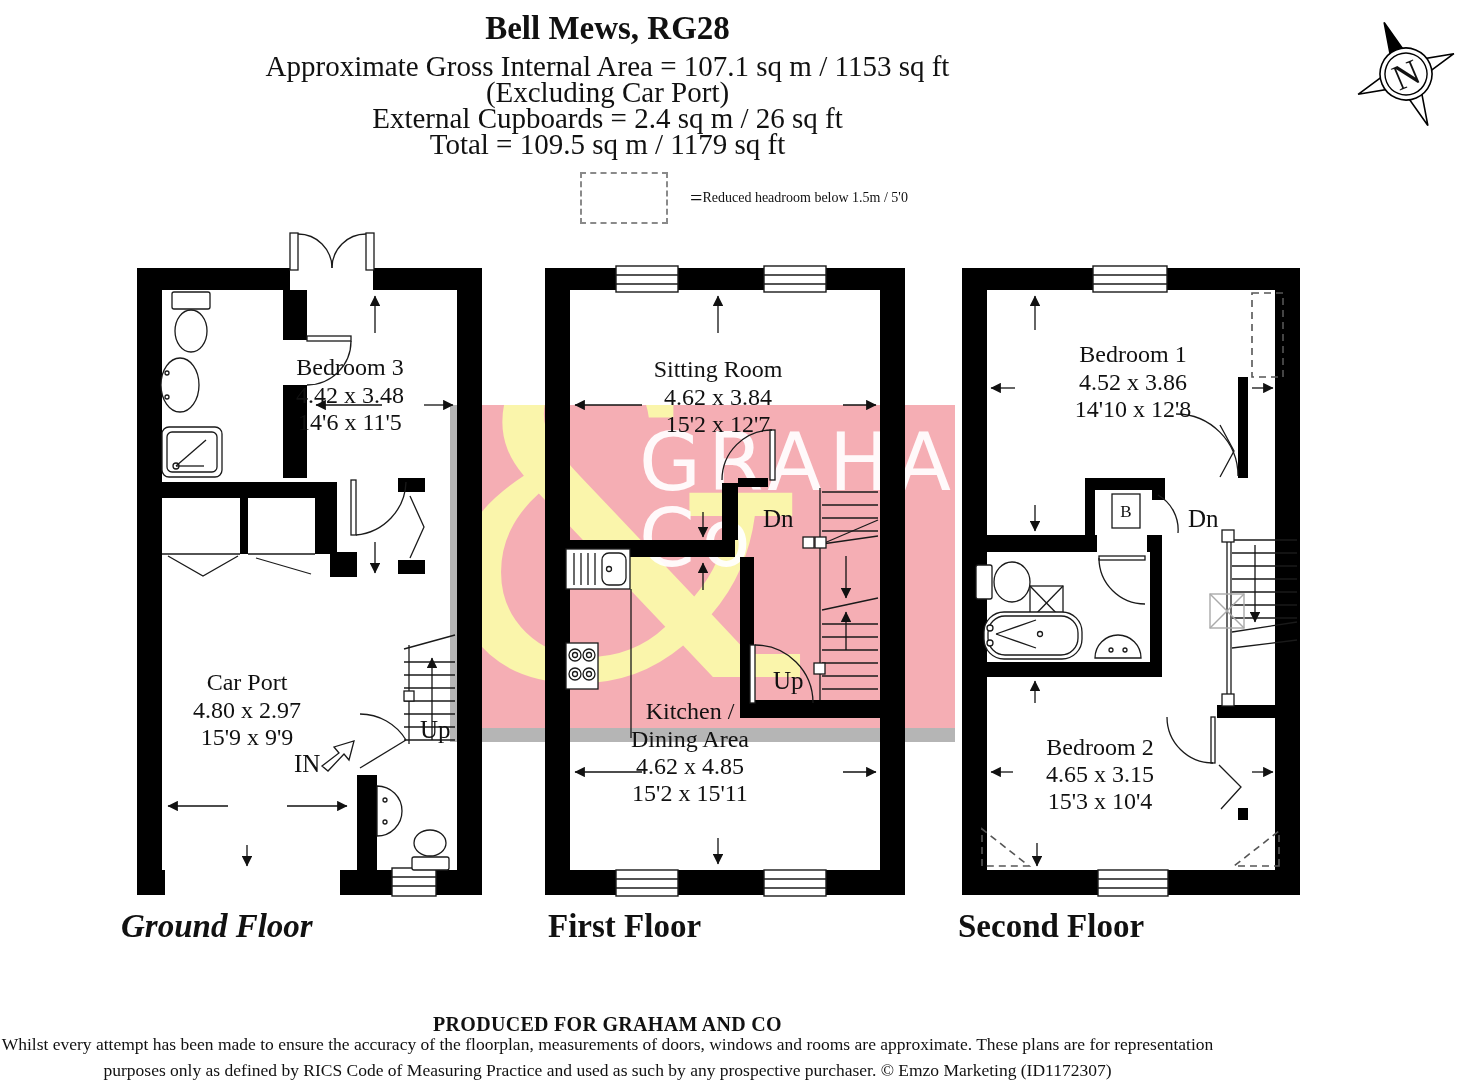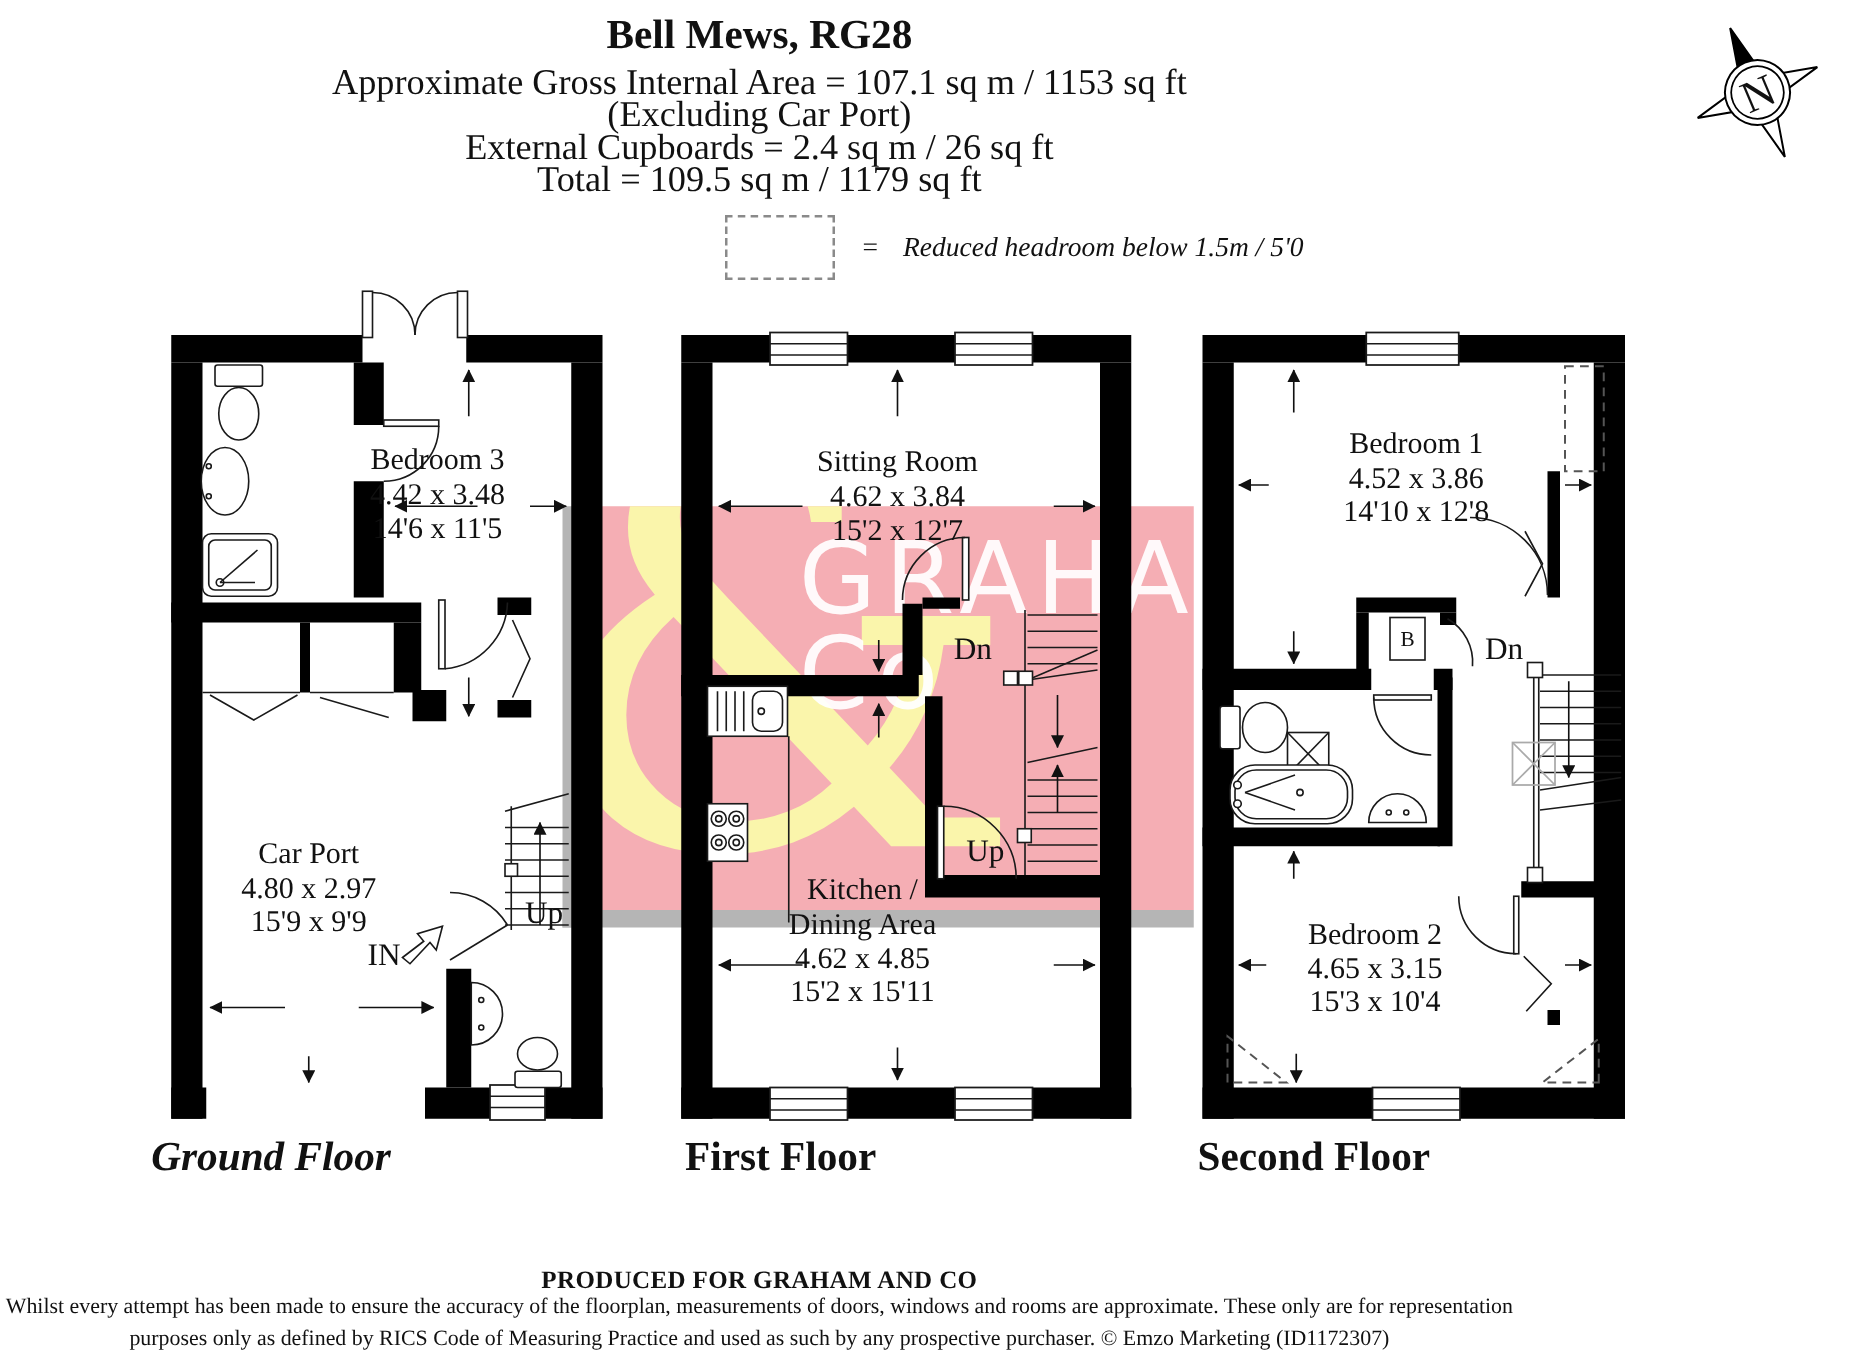--- a/index.html
+++ b/index.html
@@ -6,21 +6,21 @@
   body{width:1481px;height:1080px;position:relative;background:#fff;overflow:hidden;
        font-family:"Liberation Serif",serif;color:#111;}
   .abs{position:absolute;}
   .ctr{left:0;width:1215px;text-align:center;}
   #title{top:10px;font-size:33px;font-weight:bold;z-index:3;}
   .sub{font-size:29px;z-index:3;}
   #sub1{top:50px;} #sub2{top:76px;} #sub3{top:102px;} #sub4{top:128px;}
   #legend{top:172px;left:580px;z-index:3;display:flex;align-items:center;}
   #legend-box{width:84px;height:48px;border:2px dashed #8a8a8a;background:#fff;}
   #legend-eq{font-size:22px;margin-left:22px;}
-  #legend-label{font-size:22px;margin-left:20px;font-style:italic;}
+  #legend-label{font-size:14px;}
   .floor-label{font-size:33px;font-weight:bold;z-index:3;}
   #gf-label{top:908px;left:121px;font-style:italic;}
   #ff-label{top:908px;left:548px;text-align:right;}
   #sf-label{top:908px;left:958px;}
   #footer1{top:1013px;font-size:20px;font-weight:bold;letter-spacing:.3px;z-index:3;}
   #footer2{top:1034px;font-size:17.5px;z-index:3;}
   #footer3{top:1060px;font-size:17.5px;z-index:3;}
   
   #watermark{left:450px;top:405px;width:492px;height:323px;z-index:1;
              border-left:13px solid #b5b5b5;border-bottom:14px solid #b5b5b5;}
@@ -413,14 +413,14 @@
   <text class="room" x="1100" y="755">Bedroom 2</text>
   <text class="room" x="1100" y="782">4.65 x 3.15</text>
   <text class="room" x="1100" y="809">15'3 x 10'4</text>
 </svg>
 
 <div class="abs floor-label" id="gf-label">Ground Floor</div>
 <div class="abs floor-label" id="ff-label">First Floor</div>
 <div class="abs floor-label" id="sf-label">Second Floor</div>
 
 <div class="abs ctr" id="footer1">PRODUCED FOR GRAHAM AND CO</div>
-<div class="abs ctr" id="footer2">Whilst every attempt has been made to ensure the accuracy of the floorplan, measurements of doors, windows and rooms are approximate. These only are for representation</div>
+<div class="abs ctr" id="footer2">Whilst every attempt has been made to ensure the accuracy of the floorplan, measurements of doors, windows and rooms are approximate. These plans are for representation</div>
 <div class="abs ctr" id="footer3">purposes only as defined by RICS Code of Measuring Practice and used as such by any prospective purchaser. © Emzo Marketing (ID1172307)</div>
 
 </body></html>

